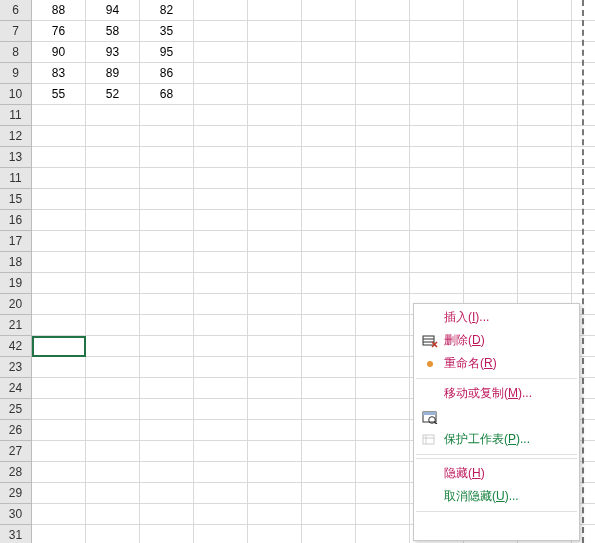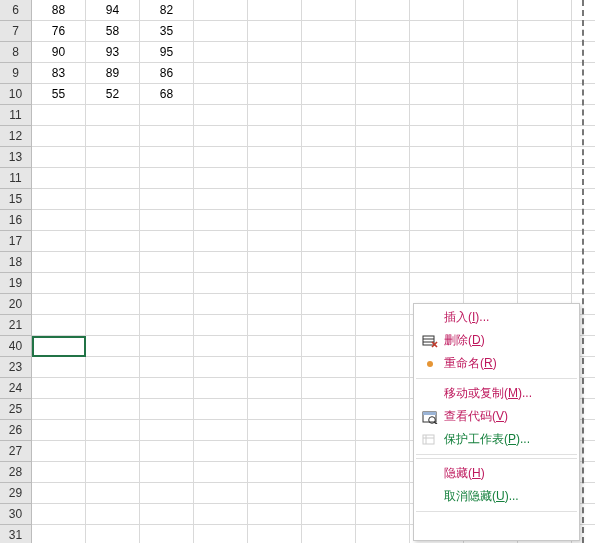--- a/index.html
+++ b/index.html
@@ -317,21 +317,21 @@
       <div class="cell"></div>
       <div class="cell"></div>
       <div class="cell"></div>
       <div class="cell"></div>
       <div class="cell"></div>
       <div class="cell"></div>
       <div class="cell"></div>
       <div class="cell"></div>
     </div>
     <div class="row">
-      <div class="rowhdr">40</div>
+      <div class="rowhdr">42</div>
       <div class="cell selected"></div>
       <div class="cell"></div>
       <div class="cell"></div>
       <div class="cell"></div>
       <div class="cell"></div>
       <div class="cell"></div>
       <div class="cell"></div>
       <div class="cell"></div>
       <div class="cell"></div>
       <div class="cell"></div>
@@ -498,21 +498,20 @@
     </div>
     <div class="mitem">
       <span class="icon">
         <svg width="16" height="14" viewBox="0 0 16 14">
           <rect x="1" y="2" width="13" height="10" fill="none" stroke="#333"></rect>
           <rect x="1" y="2" width="13" height="3" fill="#9bb4d6"></rect>
           <circle cx="10" cy="10" r="3.3" fill="none" stroke="#333"></circle>
           <line x1="12" y1="12" x2="15" y2="14" stroke="#333" stroke-width="1.4"></line>
         </svg>
       </span>
-      <span class="label">查看代码(<span class="under">V</span>)</span>
     </div>
     <div class="mitem disabled">
       <span class="icon">
         <svg width="16" height="14" viewBox="0 0 16 14">
           <rect x="1" y="2" width="11" height="9" fill="none" stroke="#ccc"></rect>
           <line x1="1" y1="5" x2="12" y2="5" stroke="#ccc"></line>
           <line x1="4" y1="2" x2="4" y2="11" stroke="#ccc"></line>
         </svg>
       </span>
       <span class="label">保护工作表(<span class="under">P</span>)...</span>

